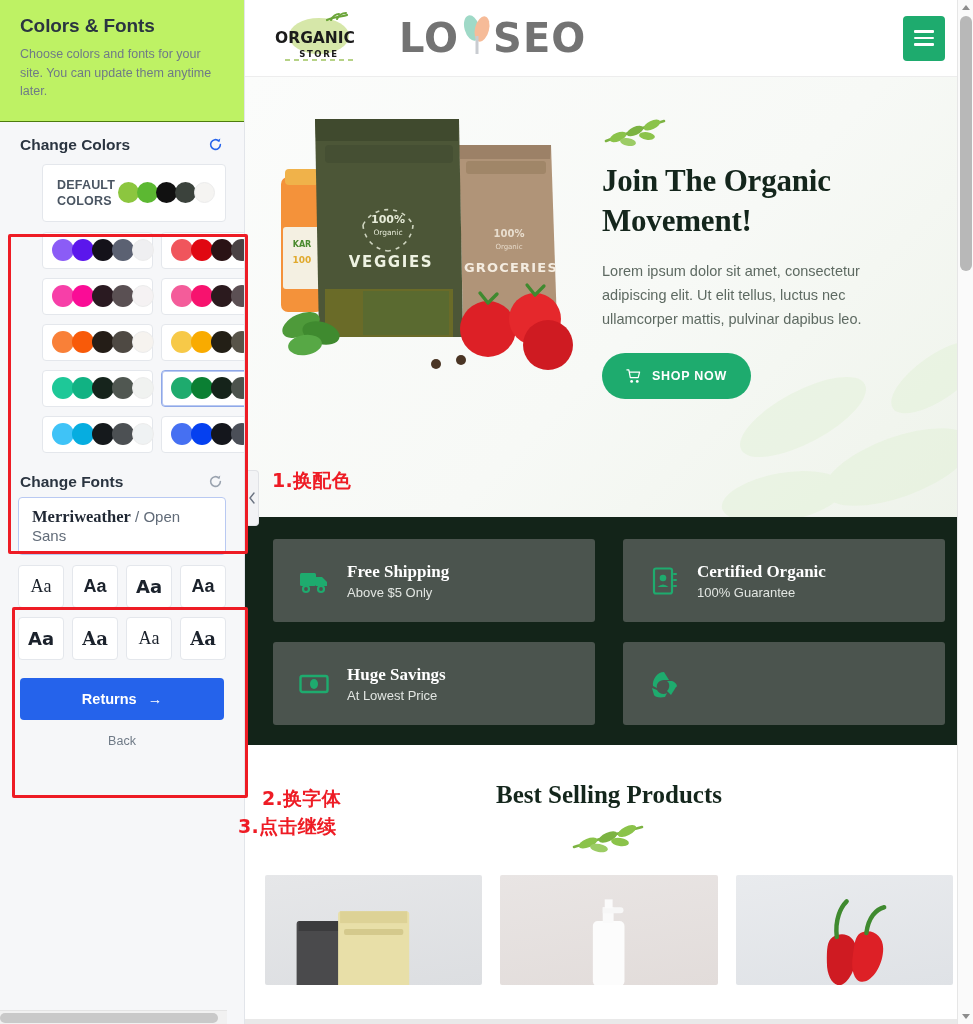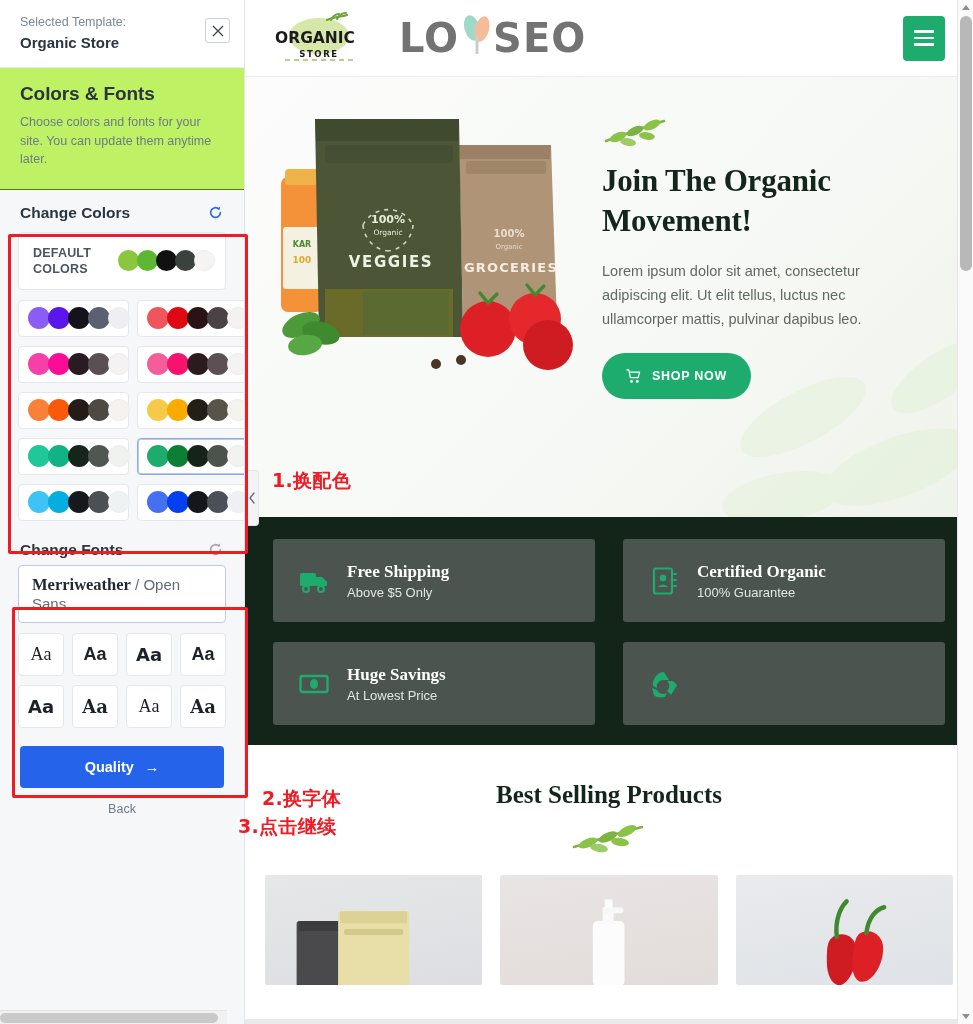--- a/index.html
+++ b/index.html
@@ -47,21 +47,21 @@
   .sec-head.fonts { padding-top: 16px; padding-bottom: 6px; }
   .sec-title { font-size: 15.5px; color: #2b3541; font-weight: 600; }
   .reset-icon { cursor: pointer; width: 18px; height: 18px; display:flex; align-items:center; justify-content:center; }
 
   
   .redbox { position: absolute; border: 3px solid #ee1c25; border-radius: 2px; pointer-events: none; z-index: 40; }
   #redbox-colors { left: 8px; top: 234px; width: 240px; height: 320px; }
   #redbox-fonts  { left: 12px; top: 607px; width: 236px; height: 191px; }
 
   
-  .palettes { padding: 0 18px 4px 18px; }
+  .palettes { padding: 0 18px 4px 18px; margin-left: 24px; }
   .pal-default {
     background: #fff; border: 1px solid #e4e7ec; border-radius: 4px;
     height: 58px; display: flex; align-items: center; justify-content: space-between;
     padding: 0 12px 0 14px; margin-bottom: 10px;
   }
   .pal-default-label { font-size: 12.5px; color: #4a5562; font-weight: 600; line-height: 16px; letter-spacing: .2px; }
   .pal-grid { display: grid; grid-template-columns: 1fr 1fr; gap: 9px 8px; }
   .pal {
     background: #fff; border: 1px solid #e4e7ec; border-radius: 4px;
     height: 37px; display: flex; align-items: center; padding-left: 9px;
@@ -231,31 +231,20 @@
     background: #e9e9e9; z-index: 34;
   }
 </style>
 </head>
 <body>
 
 <div class="app">
 
   <aside class="sidebar">
 
-    <div class="tpl-head">
-      <div class="tpl-head-text">
-        <div class="tpl-sel">Selected Template:</div>
-        <div class="tpl-name">Organic Store</div>
-      </div>
-      <div class="close-btn">
-        <svg width="12" height="12" viewBox="0 0 12 12">
-          <path d="M1 1 L11 11 M11 1 L1 11" stroke="#3d4652" stroke-width="1.3" fill="none"></path>
-        </svg>
-      </div>
-    </div>
 
     <div class="cf-block">
       <div class="cf-title">Colors &amp; Fonts</div>
       <div class="cf-desc">Choose colors and fonts for your site. You can update them anytime later.</div>
     </div>
 
     <div class="sec-head">
       <div class="sec-title">Change Colors</div>
       <div class="reset-icon">
         <svg width="15" height="15" viewBox="0 0 16 16">
@@ -410,21 +399,21 @@
        <span>Aa</span>
      </div>
           <div class="font-tile ft-7">
        <span>Aa</span>
      </div>
         </div>
     </div>
 
     <div class="cta-wrap">
       <button class="continue-btn">
-        <span>Quality</span>
+        <span>Returns</span>
         <span>→</span>
       </button>
       <span class="back-link">Back</span>
     </div>
 
     <div class="sb-hscroll">
       <div class="thumb"></div>
     </div>
   </aside>
 

